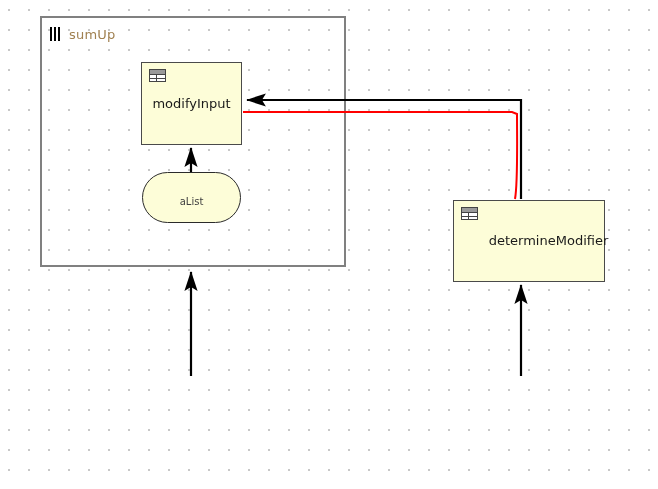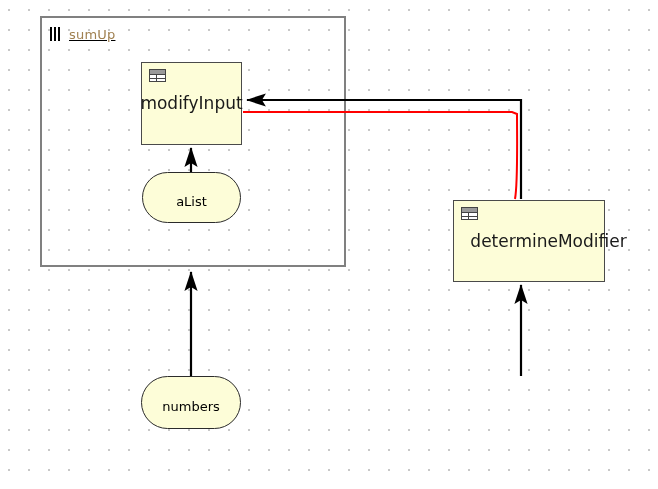--- a/index.html
+++ b/index.html
@@ -33,21 +33,20 @@
   }
   .container-header {
     position: absolute;
     left: 8px;
     top: 6px;
     display: flex;
     align-items: center;
     gap: 7px;
     height: 20px;
     white-space: nowrap;
-    text-decoration: underline;
   }
   .bars-icon {
     display: inline-block;
     width: 12px;
     height: 14px;
     position: relative;
   }
   .bars-icon i {
     position: absolute;
     top: 0;
@@ -69,21 +68,21 @@
   .op-node {
     position: absolute;
     background: #fdfdd8;
     border: 1.5px solid #4a4a4a;
     box-sizing: border-box;
     display: flex;
     align-items: center;
     justify-content: center;
   }
   .op-label {
-    font-size: 17px;
+    font-size: 13px;
     color: #1a1a1a;
     text-align: center;
     padding: 0 6px;
     line-height: 1.2;
   }
   .table-icon {
     position: absolute;
     left: 7px;
     top: 6px;
     width: 17px;
@@ -120,22 +119,22 @@
     position: absolute;
     background: #fdfdd8;
     border: 1.5px solid #2b2b2b;
     border-radius: 999px;
     box-sizing: border-box;
     display: flex;
     align-items: center;
     justify-content: center;
   }
   .data-label {
-    font-size: 13px;
-    color: #000000;
+    font-size: 10px;
+    color: #404040;
     margin-top: 8px;
   }
 
   
   .edge-layer {
     position: absolute;
     left: 0;
     top: 0;
     width: 658px;
     height: 489px;
@@ -201,18 +200,15 @@
         <span class="vline"></span>
         <span class="hline"></span>
     </span>
     <span class="op-label">determineModifier</span>
   </div>
 
   <div class="data-node" style="left:142px; top:172px; width:99px; height:51px;">
     <span class="data-label">aList</span>
   </div>
 
-  <div class="data-node" style="left:141px; top:376px; width:100px; height:53px;">
-    <span class="data-label">numbers</span>
-  </div>
 
 
 </div>
 
 </body></html>

